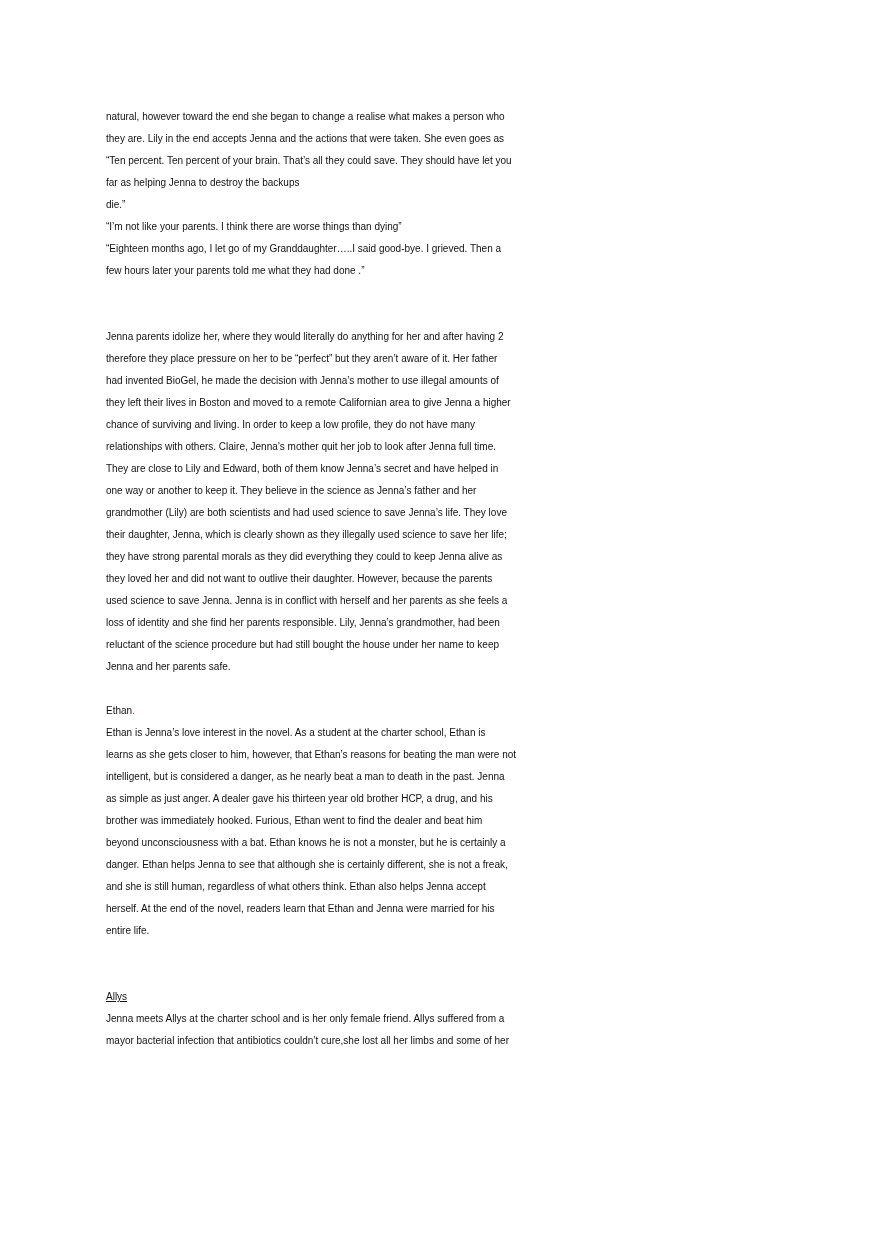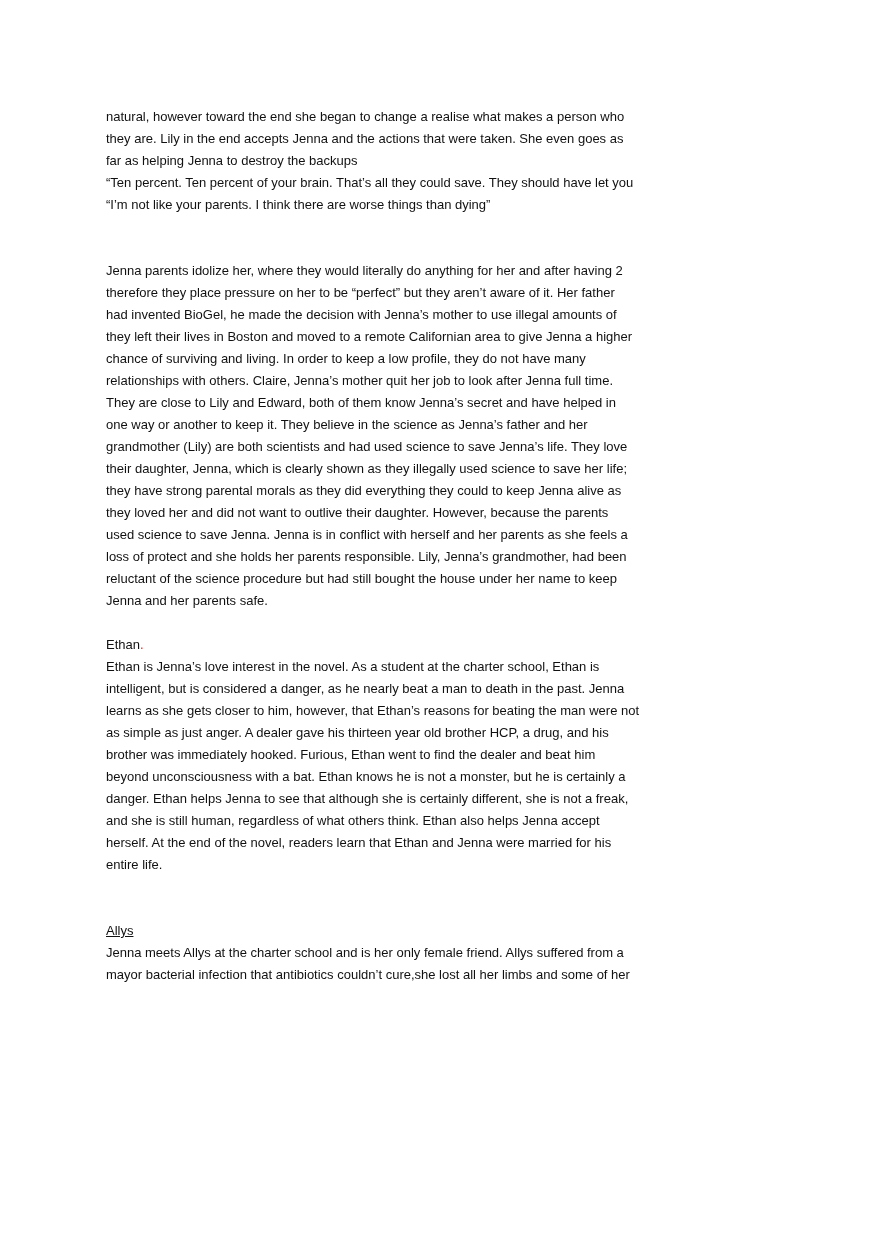--- a/index.html
+++ b/index.html
@@ -3,69 +3,72 @@
 <meta charset="utf-8">
 <style>
   html, body { margin: 0; padding: 0; background: #ffffff; }
   body { width: 880px; height: 1247px; position: relative; overflow: hidden; }
   .page {
     position: absolute; left: 0; top: 0; width: 880px; height: 1247px; background: #ffffff;
   }
   .content {
     position: absolute; left: 106px; top: 106px; width: 680px;
     font-family: "Liberation Sans", sans-serif;
-    font-size: 13px; line-height: 22px; color: #111111;
+    font-size: 10px; line-height: 22px; color: #111111;
   }
   .line { display: block; white-space: nowrap; height: 22px; }
   .gap { display: block; }
   .underline { text-decoration: underline; }
   .red { color: #e8281e; }
 </style>
 </head>
 <body>
 
 <div class="page">
   <div class="content">
 
     <div>
       <span class="line">natural, however toward the end she began to change a realise what makes a person who</span>
       <span class="line">they are. Lily in the end accepts Jenna and the actions that were taken. She even goes as</span>
+      <span class="line">“Ten percent. Ten percent of your brain. That’s all they could save. They should have let you</span>
       <span class="line">far as helping Jenna to destroy the backups</span>
-      <span class="line">“Ten percent. Ten percent of your brain. That’s all they could save. They should have let you</span>
+      <span class="line">die.”</span>
       <span class="line">“I’m not like your parents. I think there are worse things than dying”</span>
+      <span class="line">“Eighteen months ago, I let go of my Granddaughter…..I said good-bye. I grieved. Then a</span>
+      <span class="line">few hours later your parents told me what they had done .”</span>
     </div>
 
     <div class="gap" style="height:44px"></div>
 
     <div>
       <span class="line">Jenna parents idolize her, where they would literally do anything for her and after having 2</span>
       <span class="line">therefore they place pressure on her to be “perfect” but they aren’t aware of it. Her father</span>
       <span class="line">had invented BioGel, he made the decision with Jenna’s mother to use illegal amounts of</span>
       <span class="line">they left their lives in Boston and moved to a remote Californian area to give Jenna a higher</span>
       <span class="line">chance of surviving and living. In order to keep a low profile, they do not have many</span>
       <span class="line">relationships with others. Claire, Jenna’s mother quit her job to look after Jenna full time.</span>
       <span class="line">They are close to Lily and Edward, both of them know Jenna’s secret and have helped in</span>
       <span class="line">one way or another to keep it. They believe in the science as Jenna’s father and her</span>
       <span class="line">grandmother (Lily) are both scientists and had used science to save Jenna’s life. They love</span>
       <span class="line">their daughter, Jenna, which is clearly shown as they illegally used science to save her life;</span>
       <span class="line">they have strong parental morals as they did everything they could to keep Jenna alive as</span>
       <span class="line">they loved her and did not want to outlive their daughter. However, because the parents</span>
       <span class="line">used science to save Jenna. Jenna is in conflict with herself and her parents as she feels a</span>
-      <span class="line">loss of protect and she holds her parents responsible. Lily, Jenna’s grandmother, had been</span>
+      <span class="line">loss of identity and she find her parents responsible. Lily, Jenna’s grandmother, had been</span>
       <span class="line">reluctant of the science procedure but had still bought the house under her name to keep</span>
       <span class="line">Jenna and her parents safe.</span>
     </div>
 
     <div class="gap" style="height:22px"></div>
 
     <div>
       <span class="line"><span>Ethan</span><span class="red">.</span></span>
       <span class="line">Ethan is Jenna’s love interest in the novel. As a student at the charter school, Ethan is</span>
+      <span class="line">learns as she gets closer to him, however, that Ethan’s reasons for beating the man were not</span>
       <span class="line">intelligent, but is considered a danger, as he nearly beat a man to death in the past. Jenna</span>
-      <span class="line">learns as she gets closer to him, however, that Ethan’s reasons for beating the man were not</span>
       <span class="line">as simple as just anger. A dealer gave his thirteen  year old brother HCP, a drug, and his</span>
       <span class="line">brother was immediately hooked. Furious, Ethan went to find the dealer and beat him</span>
       <span class="line">beyond unconsciousness with a bat. Ethan knows he is not a monster, but he is certainly a</span>
       <span class="line">danger. Ethan helps Jenna to see that although she is certainly different, she is not a freak,</span>
       <span class="line">and she is still human, regardless of what others think. Ethan also helps Jenna accept</span>
       <span class="line">herself. At the end of the novel, readers learn that Ethan and Jenna were married for his</span>
       <span class="line">entire life.</span>
     </div>
 
     <div class="gap" style="height:44px"></div>

